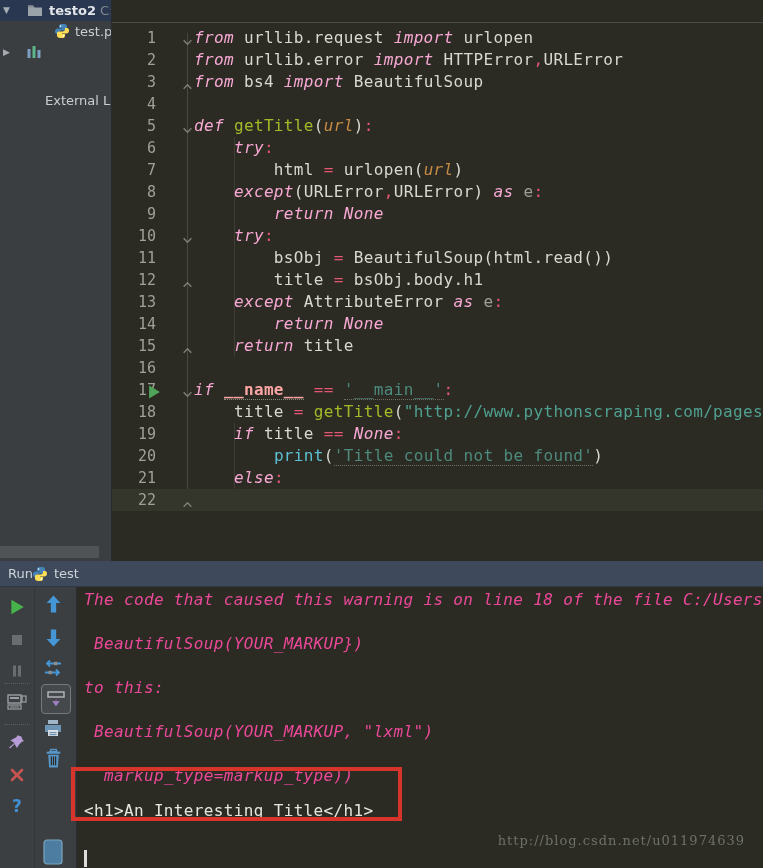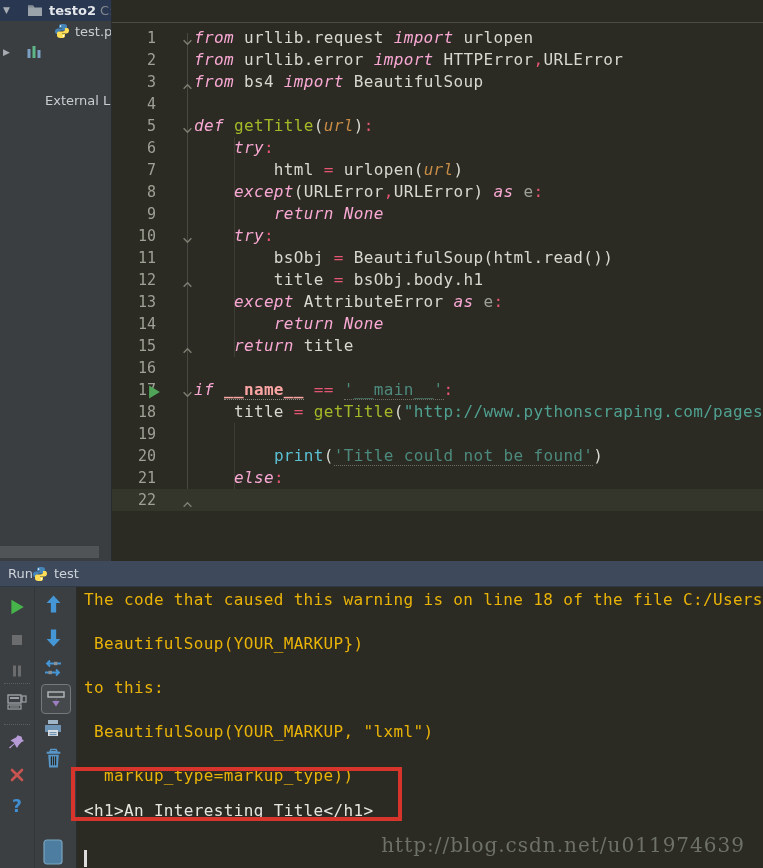--- a/index.html
+++ b/index.html
@@ -55,24 +55,24 @@
                border-right:1px solid #2a2c2e;}
   #toolbar-divider{position:absolute;left:34px;top:0;width:1px;height:100%;background:#333638;}
   .tb-btn{position:absolute;width:24px;height:24px;display:flex;align-items:center;justify-content:center;}
   .tb-sep{position:absolute;left:4px;width:26px;border-top:1px dotted #5c5f61;}
   .tb-box{border:1px solid #75797c;border-radius:4px;background:#46494b;width:28px;height:28px;}
   .q-glyph{color:#3f8fd2;font-size:17px;font-weight:bold;font-family:"DejaVu Sans",sans-serif;}
 
   #console{position:absolute;left:77px;top:0;width:686px;height:281px;overflow:hidden;padding-top:2px;}
   .console-line{height:22px;line-height:22px;font-size:16px;letter-spacing:.35px;white-space:pre;
                 padding-left:7px;font-family:"DejaVu Sans Mono",monospace;}
-  .cl-err{color:#eab308;}
+  .cl-err{color:#ec4899;font-style:italic;}
   .cl-out{color:#e6e6e0;margin-top:13px;}
   #console-caret{position:absolute;left:84px;top:263px;width:3px;height:17px;background:#dcdcdc;}
-  #watermark{position:absolute;right:18px;top:246px;font-family:"DejaVu Serif",serif;font-size:20px;
+  #watermark{position:absolute;right:18px;top:246px;font-family:"DejaVu Serif",serif;font-size:13px;
              color:#6d7167;letter-spacing:1px;}
 
   #annotation-rect{position:absolute;left:71px;top:767px;width:331px;height:54px;
                    border:4px solid #d7352b;box-sizing:border-box;}
 </style>
 </head>
 <body>
 
 <div id="screen">
 
@@ -139,21 +139,21 @@
         <div class="code-line"><span class="ln">15</span><span class="fold"><svg width="11" height="11" viewBox="0 0 10 10">
               <path d="M1.5 7 L5 3.5 L8.5 7" stroke="#7e7f74" fill="none" stroke-width="1.3"></path>
             </svg></span><span class="codetext"><span class="tk-t">    </span><span class="tk-k">return</span><span class="tk-t"> title</span></span></div>
         <div class="code-line"><span class="ln">16</span><span class="codetext"></span></div>
         <div class="code-line"><span class="ln">17</span><span class="runmark"><svg width="13" height="14" viewBox="0 0 12 13">
               <polygon points="1,0.5 11,6.5 1,12.5" fill="#4fa457"></polygon>
             </svg></span><span class="fold"><svg width="11" height="11" viewBox="0 0 10 10">
               <path d="M1.5 3 L5 6.5 L8.5 3" stroke="#7e7f74" fill="none" stroke-width="1.3"></path>
             </svg></span><span class="codetext"><span class="tk-k">if</span><span class="tk-t"> </span><span class="tk-tu">__name__</span><span class="tk-t"> </span><span class="tk-o">==</span><span class="tk-t"> </span><span class="tk-du">'__main__'</span><span class="tk-o">:</span></span></div>
         <div class="code-line"><span class="ln">18</span><span class="codetext"><span class="tk-t">    title </span><span class="tk-o">=</span><span class="tk-t"> </span><span class="tk-f">getTitle</span><span class="tk-t">(</span><span class="tk-s">"http://www.pythonscraping.com/pages</span></span></div>
-        <div class="code-line"><span class="ln">19</span></div>
+        <div class="code-line"><span class="ln">19</span><span class="codetext"><span class="tk-t">    </span><span class="tk-k">if</span><span class="tk-t"> title </span><span class="tk-o">==</span><span class="tk-t"> </span><span class="tk-k">None</span><span class="tk-o">:</span></span></div>
         <div class="code-line"><span class="ln">20</span><span class="codetext"><span class="tk-t">        </span><span class="tk-b">print</span><span class="tk-t">(</span><span class="tk-du">'Title could not be found'</span><span class="tk-t">)</span></span></div>
         <div class="code-line"><span class="ln">21</span><span class="codetext"><span class="tk-t">    </span><span class="tk-k">else</span><span class="tk-o">:</span></span></div>
         <div class="code-line hl"><span class="ln">22</span><span class="fold"><svg width="11" height="11" viewBox="0 0 10 10">
               <path d="M1.5 7 L5 3.5 L8.5 7" stroke="#7e7f74" fill="none" stroke-width="1.3"></path>
             </svg></span></div>
       </div>
   </div>
 
   <div id="run-header">
     <span id="run-tab-label">Run</span>

